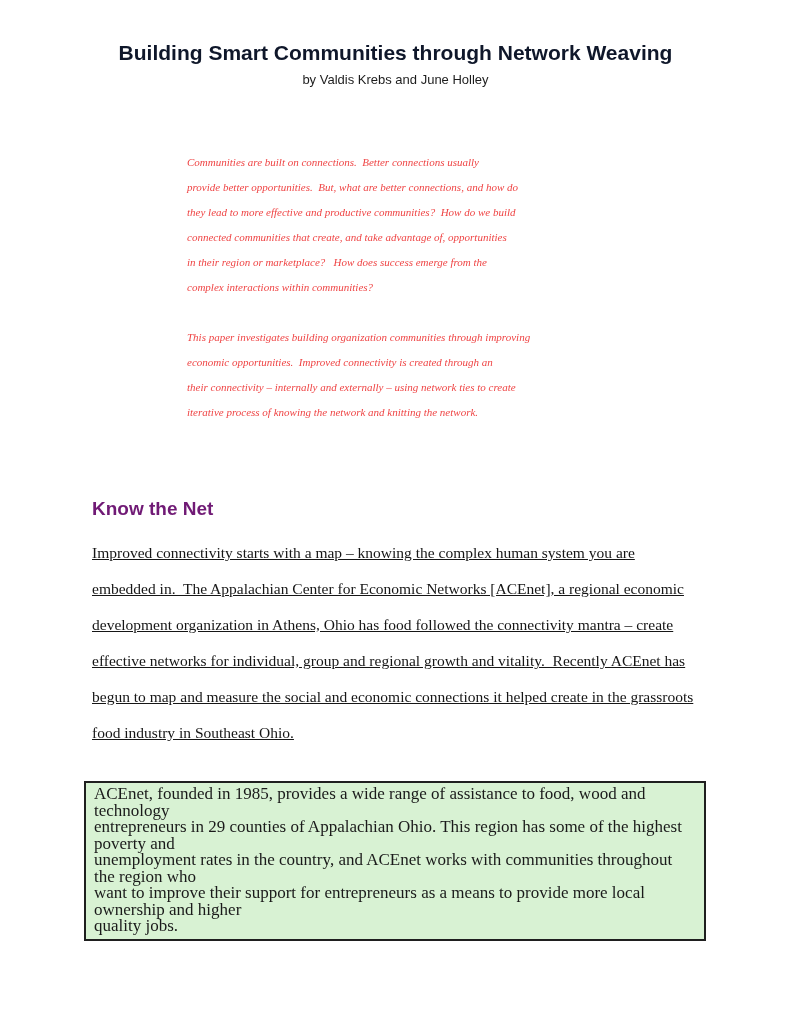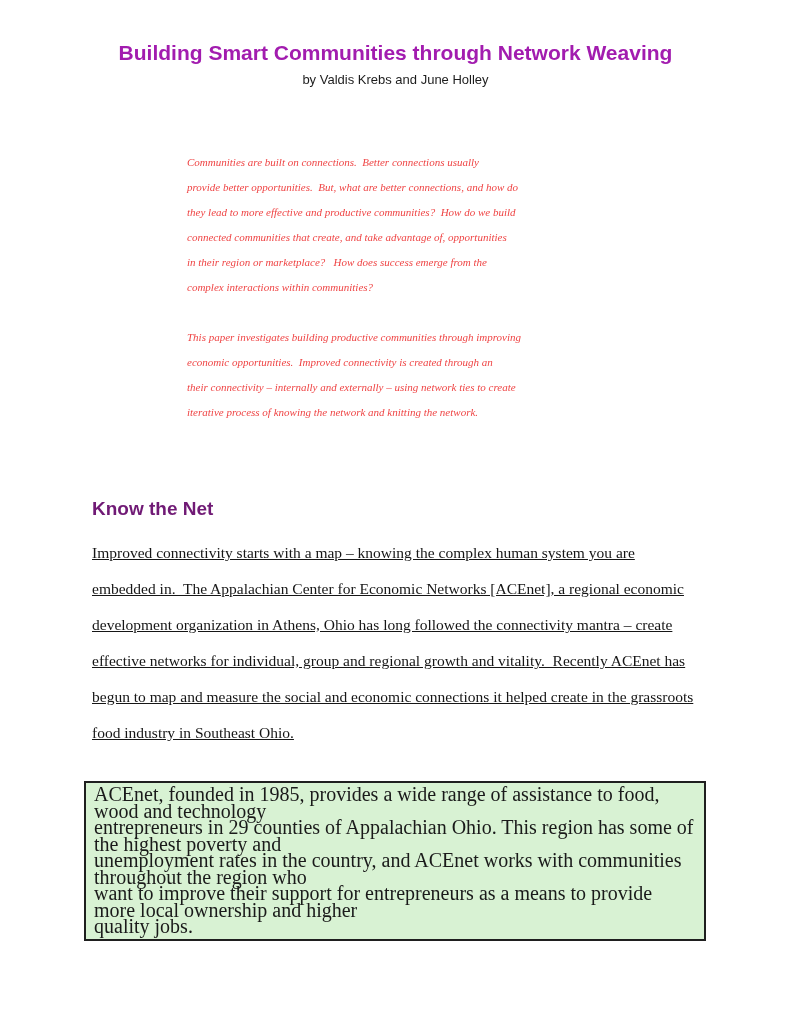--- a/index.html
+++ b/index.html
@@ -12,21 +12,21 @@
     font-family: "Liberation Serif", serif;
     color: #161616;
   }
   .doc-title {
     padding-top: 41px;
     text-align: center;
     font-family: "Liberation Sans", sans-serif;
     font-weight: bold;
     font-size: 21px;
     line-height: 24px;
-    color: #a21caf;
+    color: #0f172a;
   }
   .doc-byline {
     margin-top: 7px;
     text-align: center;
     font-family: "Liberation Sans", sans-serif;
     font-size: 13px;
     line-height: 15px;
     color: #1c1c1c;
   }
   .abstract {
@@ -62,51 +62,51 @@
   .section-body > div {
     line-height: 36px;
     white-space: pre-wrap;
   }
   .callout {
     box-sizing: border-box;
     margin: 30px 0 0 84px;
     width: 622px;
     border: 2px solid #1f1f1f;
     padding: 3px 8px 4px 8px;
-    font-size: 20px;
+    font-size: 17px;
   }
   .callout > div {
     line-height: 16.5px;
     white-space: pre-wrap;
     color: #1a1a1a;
   }
 </style>
 </head>
 <body>
 
 <div class="page">
 
   <div class="doc-title">Building Smart Communities through Network Weaving</div>
 
   <div class="doc-byline">by Valdis Krebs and June Holley</div>
 
   <div class="abstract">
     <div class="lines"><div>Communities are built on connections.  Better connections usually</div><div>provide better opportunities.  But, what are better connections, and how do</div><div>they lead to more effective and productive communities?  How do we build</div><div>connected communities that create, and take advantage of, opportunities</div><div>in their region or marketplace?   How does success emerge from the</div><div>complex interactions within communities?</div></div>
     <div class="abstract-p2">
-      <div class="lines"><div>This paper investigates building productive communities through improving</div><div>economic opportunities.  Improved connectivity is created through an</div><div>their connectivity – internally and externally – using network ties to create</div></div>
+      <div class="lines"><div>This paper investigates building organization communities through improving</div><div>economic opportunities.  Improved connectivity is created through an</div><div>their connectivity – internally and externally – using network ties to create</div></div>
       <div class="composed-line"><span>iterative process of </span><span class="bold-italic">knowing the network</span><span> and </span><span class="bold-italic">knitting the network</span><span>.</span></div>
     </div>
   </div>
 
   <div class="section-heading">Know the Net</div>
 
   <div class="section-body">
       <div>Improved connectivity starts with a map – knowing the complex human system you are</div>
       <div>embedded in.  The Appalachian Center for Economic Networks [ACEnet], a regional economic</div>
-      <div>development organization in Athens, Ohio has long followed the connectivity mantra – create</div>
+      <div>development organization in Athens, Ohio has food followed the connectivity mantra – create</div>
       <div>effective networks for individual, group and regional growth and vitality.  Recently ACEnet has</div>
       <div>begun to map and measure the social and economic connections it helped create in the grassroots</div>
       <div>food industry in Southeast Ohio.</div>
     </div>
 
   <div class="callout" style="background: rgb(216, 242, 211); border-color: rgb(31, 31, 31);">
       <div>ACEnet, founded in 1985, provides a wide range of assistance to food, wood and technology</div>
       <div>entrepreneurs in 29 counties of Appalachian Ohio. This region has some of the highest poverty and</div>
       <div>unemployment rates in the country, and ACEnet works with communities throughout the region who</div>
       <div>want to improve their support for entrepreneurs as a means to provide more local ownership and higher</div>

